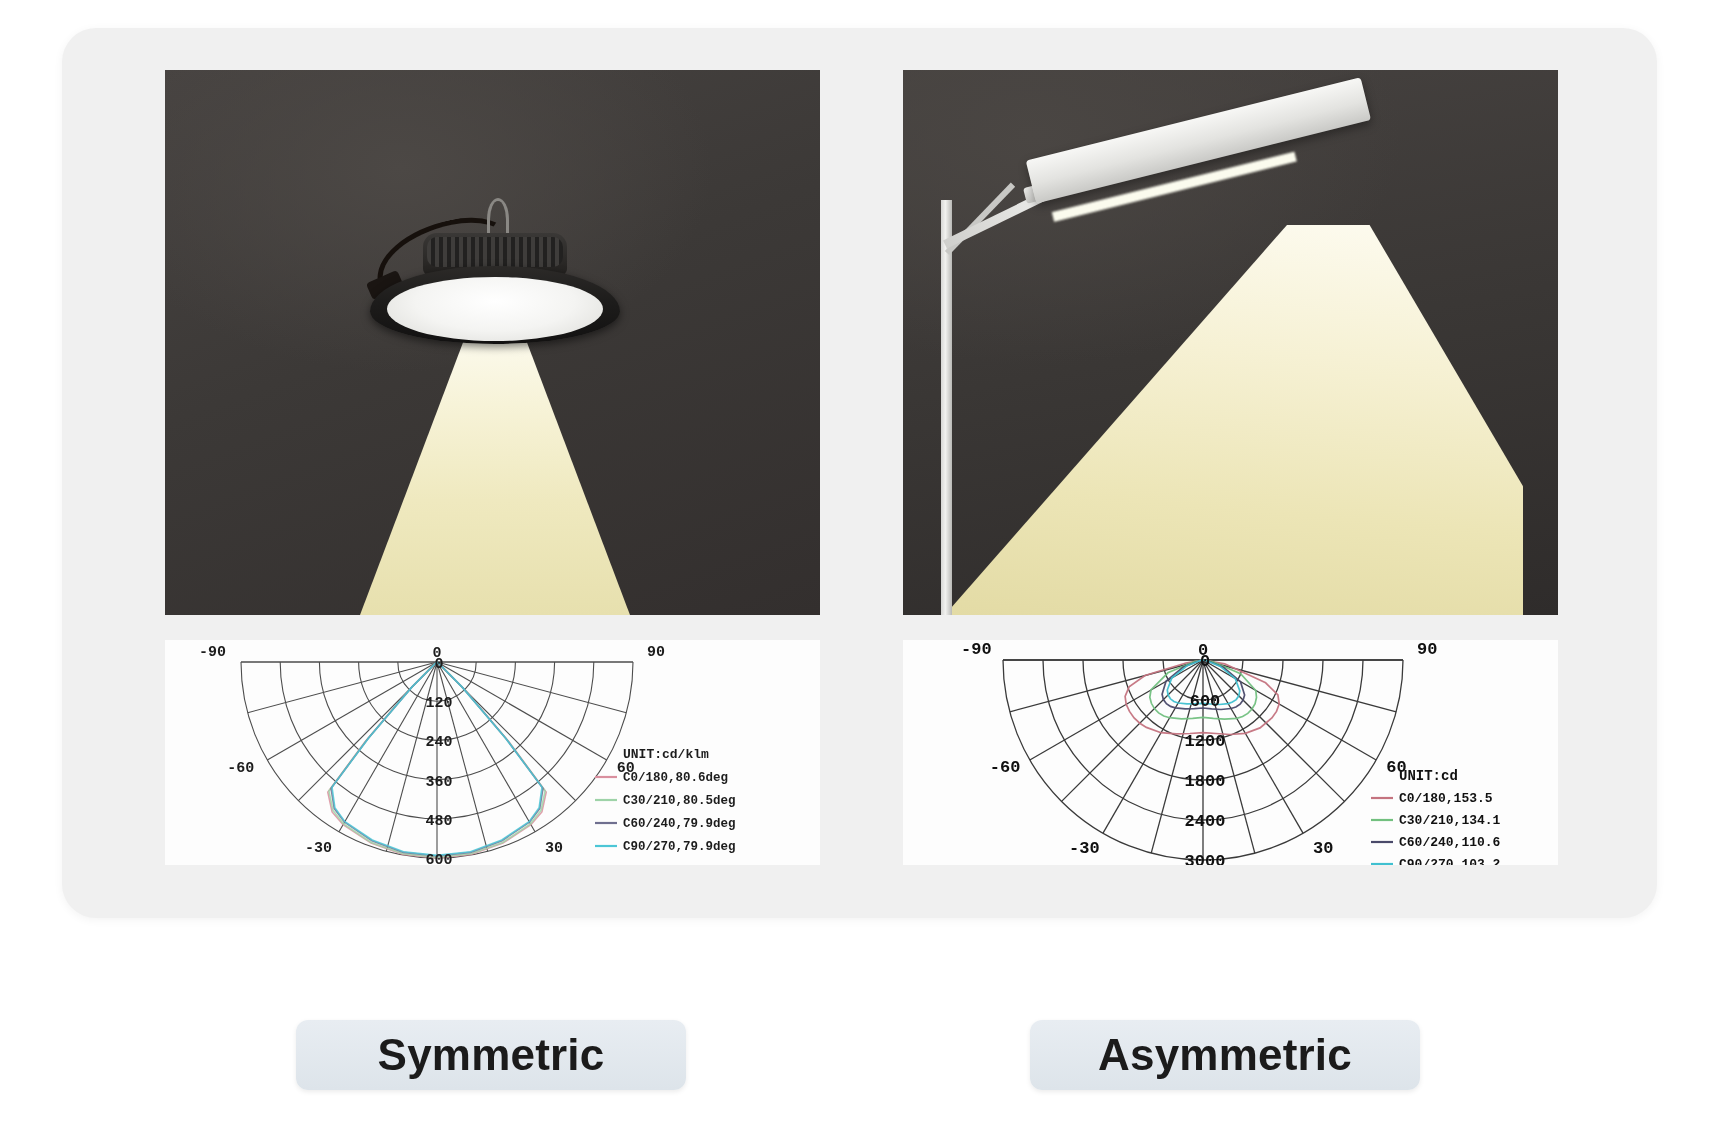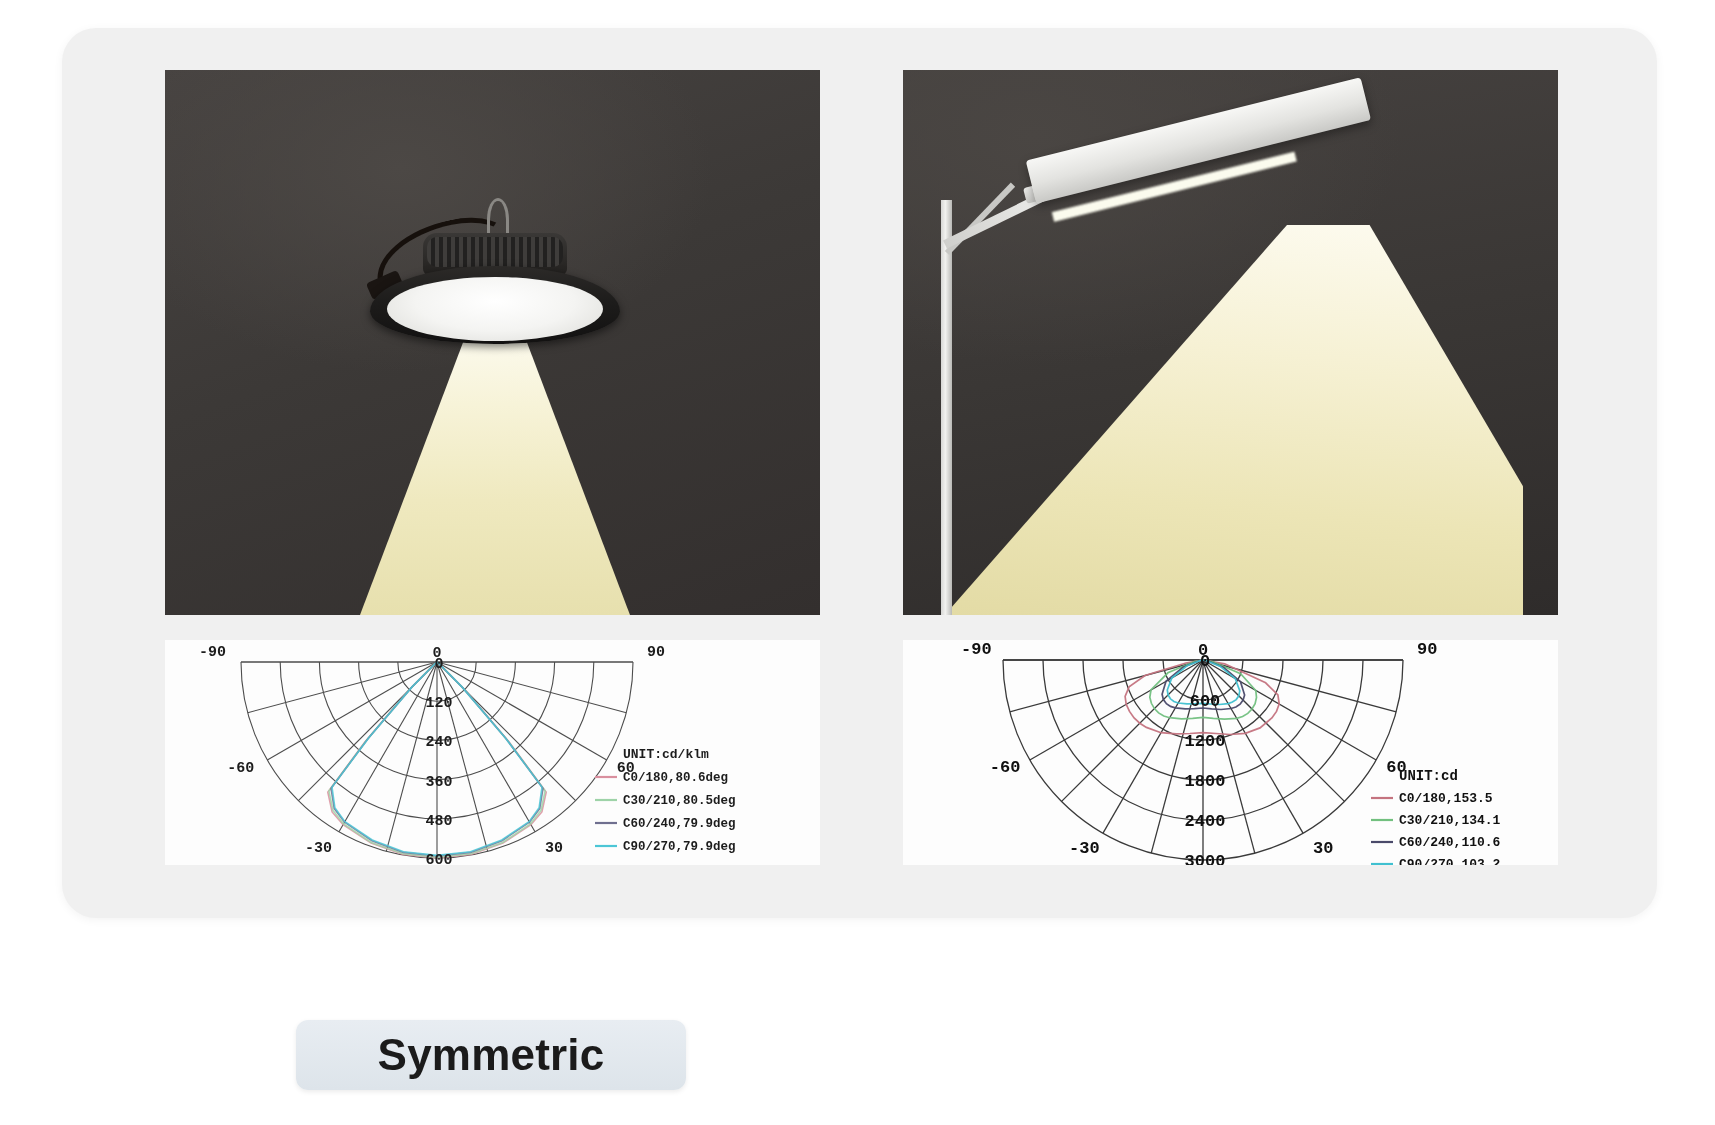--- a/index.html
+++ b/index.html
@@ -297,13 +297,14 @@
           <line x1="468" y1="180" x2="490" y2="180" stroke="#72c07f" stroke-width="2.2"></line>
           <text x="496" y="184">C30/210,134.1</text>
           <line x1="468" y1="202" x2="490" y2="202" stroke="#4a4a6a" stroke-width="2.2"></line>
           <text x="496" y="206">C60/240,110.6</text>
           <line x1="468" y1="224" x2="490" y2="224" stroke="#3fc0d0" stroke-width="2.2"></line>
           <text x="496" y="228">C90/270,103.2</text>
         </g>
     </svg>
   </div>
 
+  <div class="chip" id="chip-asymmetric">Asymmetric</div>
 </div>
 
 </body></html>

